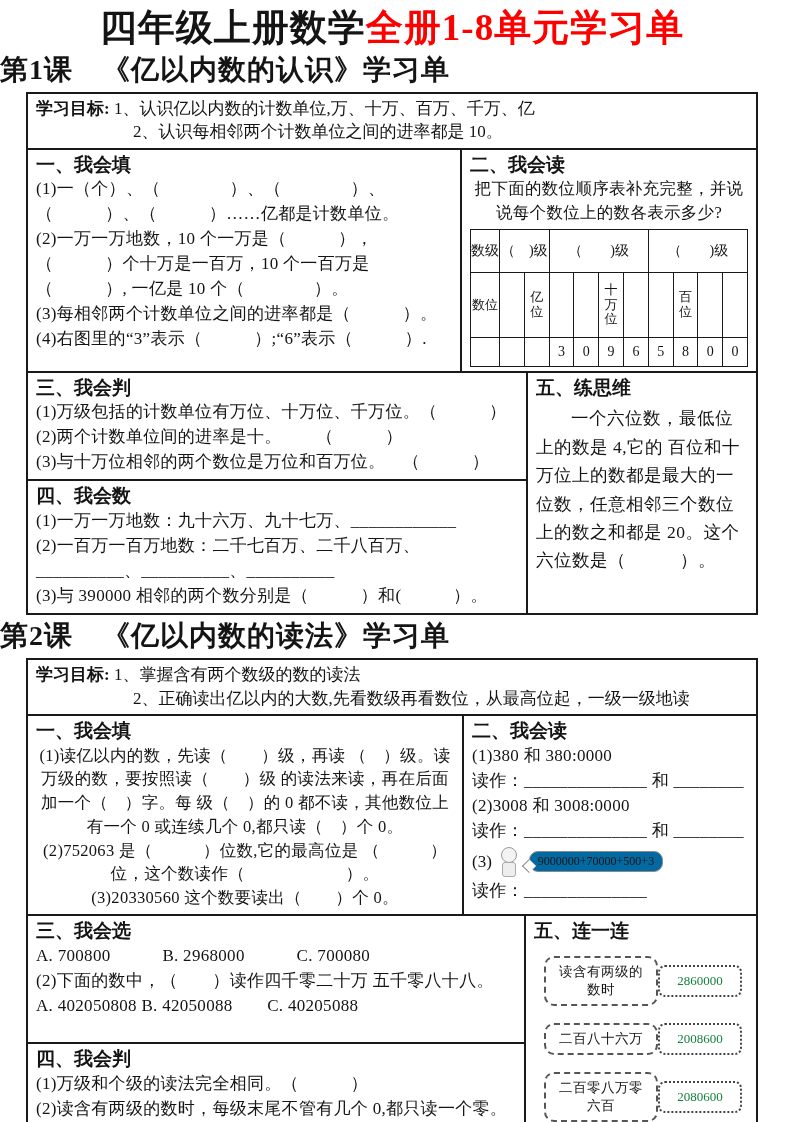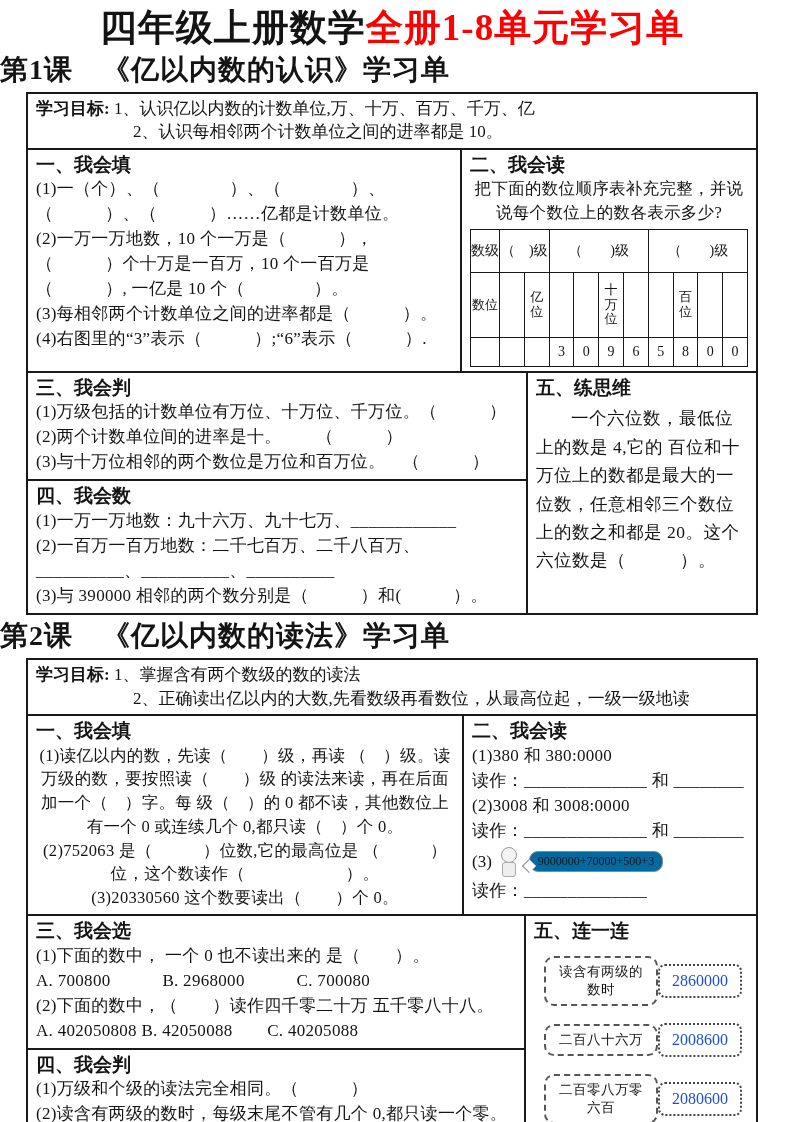--- a/index.html
+++ b/index.html
@@ -77,22 +77,22 @@
     border-left:1.5px solid #8a8a8a;border-bottom:1.5px solid #8a8a8a;transform:rotate(45deg);
   }
   
   .match-grid{display:flex;flex-direction:column;gap:17px;padding:12px 6px 6px 10px;}
   .match-row{display:flex;justify-content:space-between;align-items:center;}
   .match-left{
     border:2px dashed #555;border-radius:10px;padding:5px 7px;font-size:13.5px;
     min-width:96px;text-align:center;letter-spacing:0.5px;
   }
   .match-right{
-    border:2.5px dotted #444;border-radius:7px;padding:6px 7px;font-size:16px;
-    min-width:66px;text-align:center;color:#1d4ed8;
+    border:2.5px dotted #444;border-radius:7px;padding:6px 7px;font-size:13px;
+    min-width:66px;text-align:center;color:#15803d;
   }
 </style>
 </head>
 <body>
 
 <div class="page">
 
   <div class="doc-title">
     <span>四年级上册数学</span><span class="red">全册1-8单元学习单</span>
   </div>
@@ -205,21 +205,20 @@
           <span class="bubble">9000000+70000+500+3</span>
         </div>
         <div class="qtext">读作：______________</div>
       </div>
     </div>
 
     <div class="cols rowB2">
       <div class="leftcol">
         <div class="cell choose-box">
           <div class="sec-title">三、我会选</div>
-          <div class="qtext">(1)下面的数中，  一个 0 也不读出来的 是（　　）。</div>
           <div class="qtext">A. 700800　　　B. 2968000　　　C. 700080</div>
           <div class="qtext">(2)下面的数中，（　　）读作四千零二十万 五千零八十八。</div>
           <div class="qtext">A. 402050808  B. 42050088　　C. 40205088</div>
         </div>
         <div class="cell judge2-box">
           <div class="sec-title">四、我会判</div>
           <div class="qtext">(1)万级和个级的读法完全相同。（　　　）</div>
           <div class="qtext">(2)读含有两级的数时，每级末尾不管有几个 0,都只读一个零。（　　　）</div>
 
         </div>

